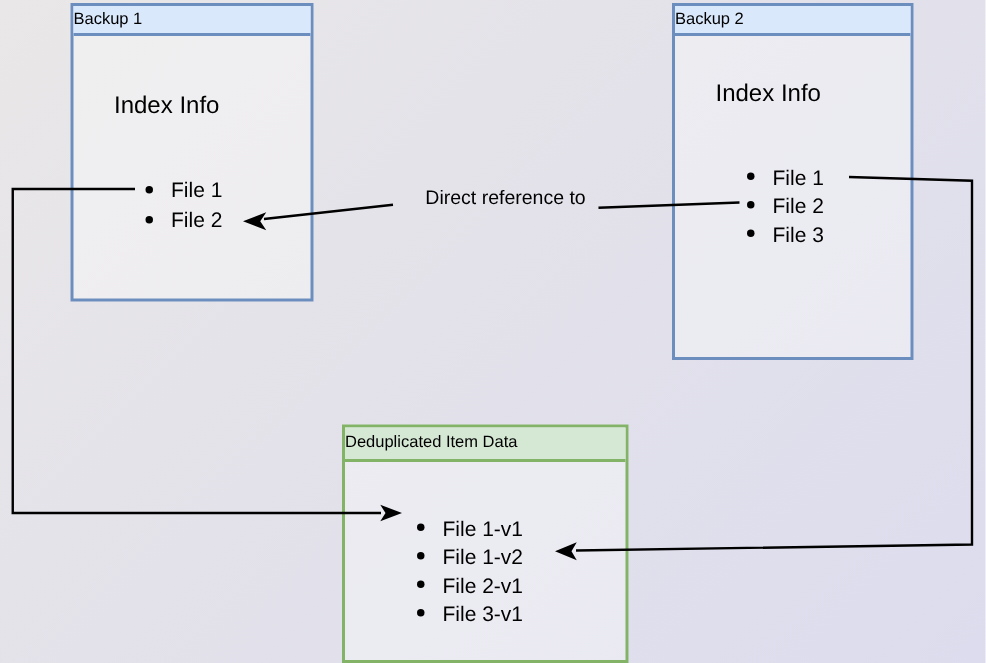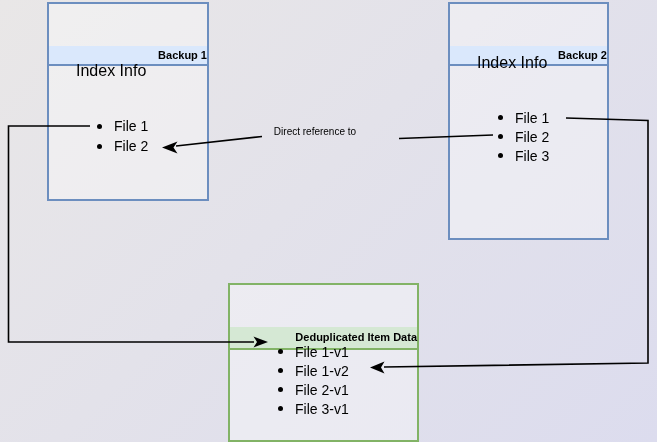--- a/index.html
+++ b/index.html
@@ -14,24 +14,23 @@
   .box{
     position:absolute;
     box-sizing:border-box;
     background:rgba(255,255,255,0.35);
   }
   .box.blue{border:2px solid #6c8ebf;}
   .box.green{border:2px solid #82b366;}
   .hdr{
     box-sizing:border-box;
     width:100%;
-    text-align:right;
-    font-weight:bold;
+    text-align:left;
+    font-weight:normal;
     font-size:11px;
-    margin-top:42px;
   }
   .hdr.blue{background:#dae8fc;border-bottom:2px solid #6c8ebf;height:20px;line-height:18px;}
   .hdr.green{background:#d5e8d4;border-bottom:2px solid #82b366;height:23px;line-height:21px;}
   .sub{
     position:absolute;
     font-size:16px;
     line-height:17px;
     white-space:nowrap;
   }
   ul.files{
@@ -49,23 +48,23 @@
   .lh19 li{height:19px;}
   .dot{
     width:5px;height:5px;
     border-radius:50%;
     background:#000;
     margin-right:12px;
     flex:0 0 auto;
   }
   .ann{
     position:absolute;
-    left:230px;top:124px;width:170px;
+    left:252px;top:124px;width:170px;
     text-align:center;
-    font-size:10px;
+    font-size:13px;
     line-height:16px;
   }
   svg.arrows{
     position:absolute;
     left:0;top:0;
     pointer-events:none;
   }
   .ln{fill:none;stroke:#000;stroke-width:1.6;stroke-linejoin:miter;}
   .ah{fill:#000;stroke:none;}
 </style>

